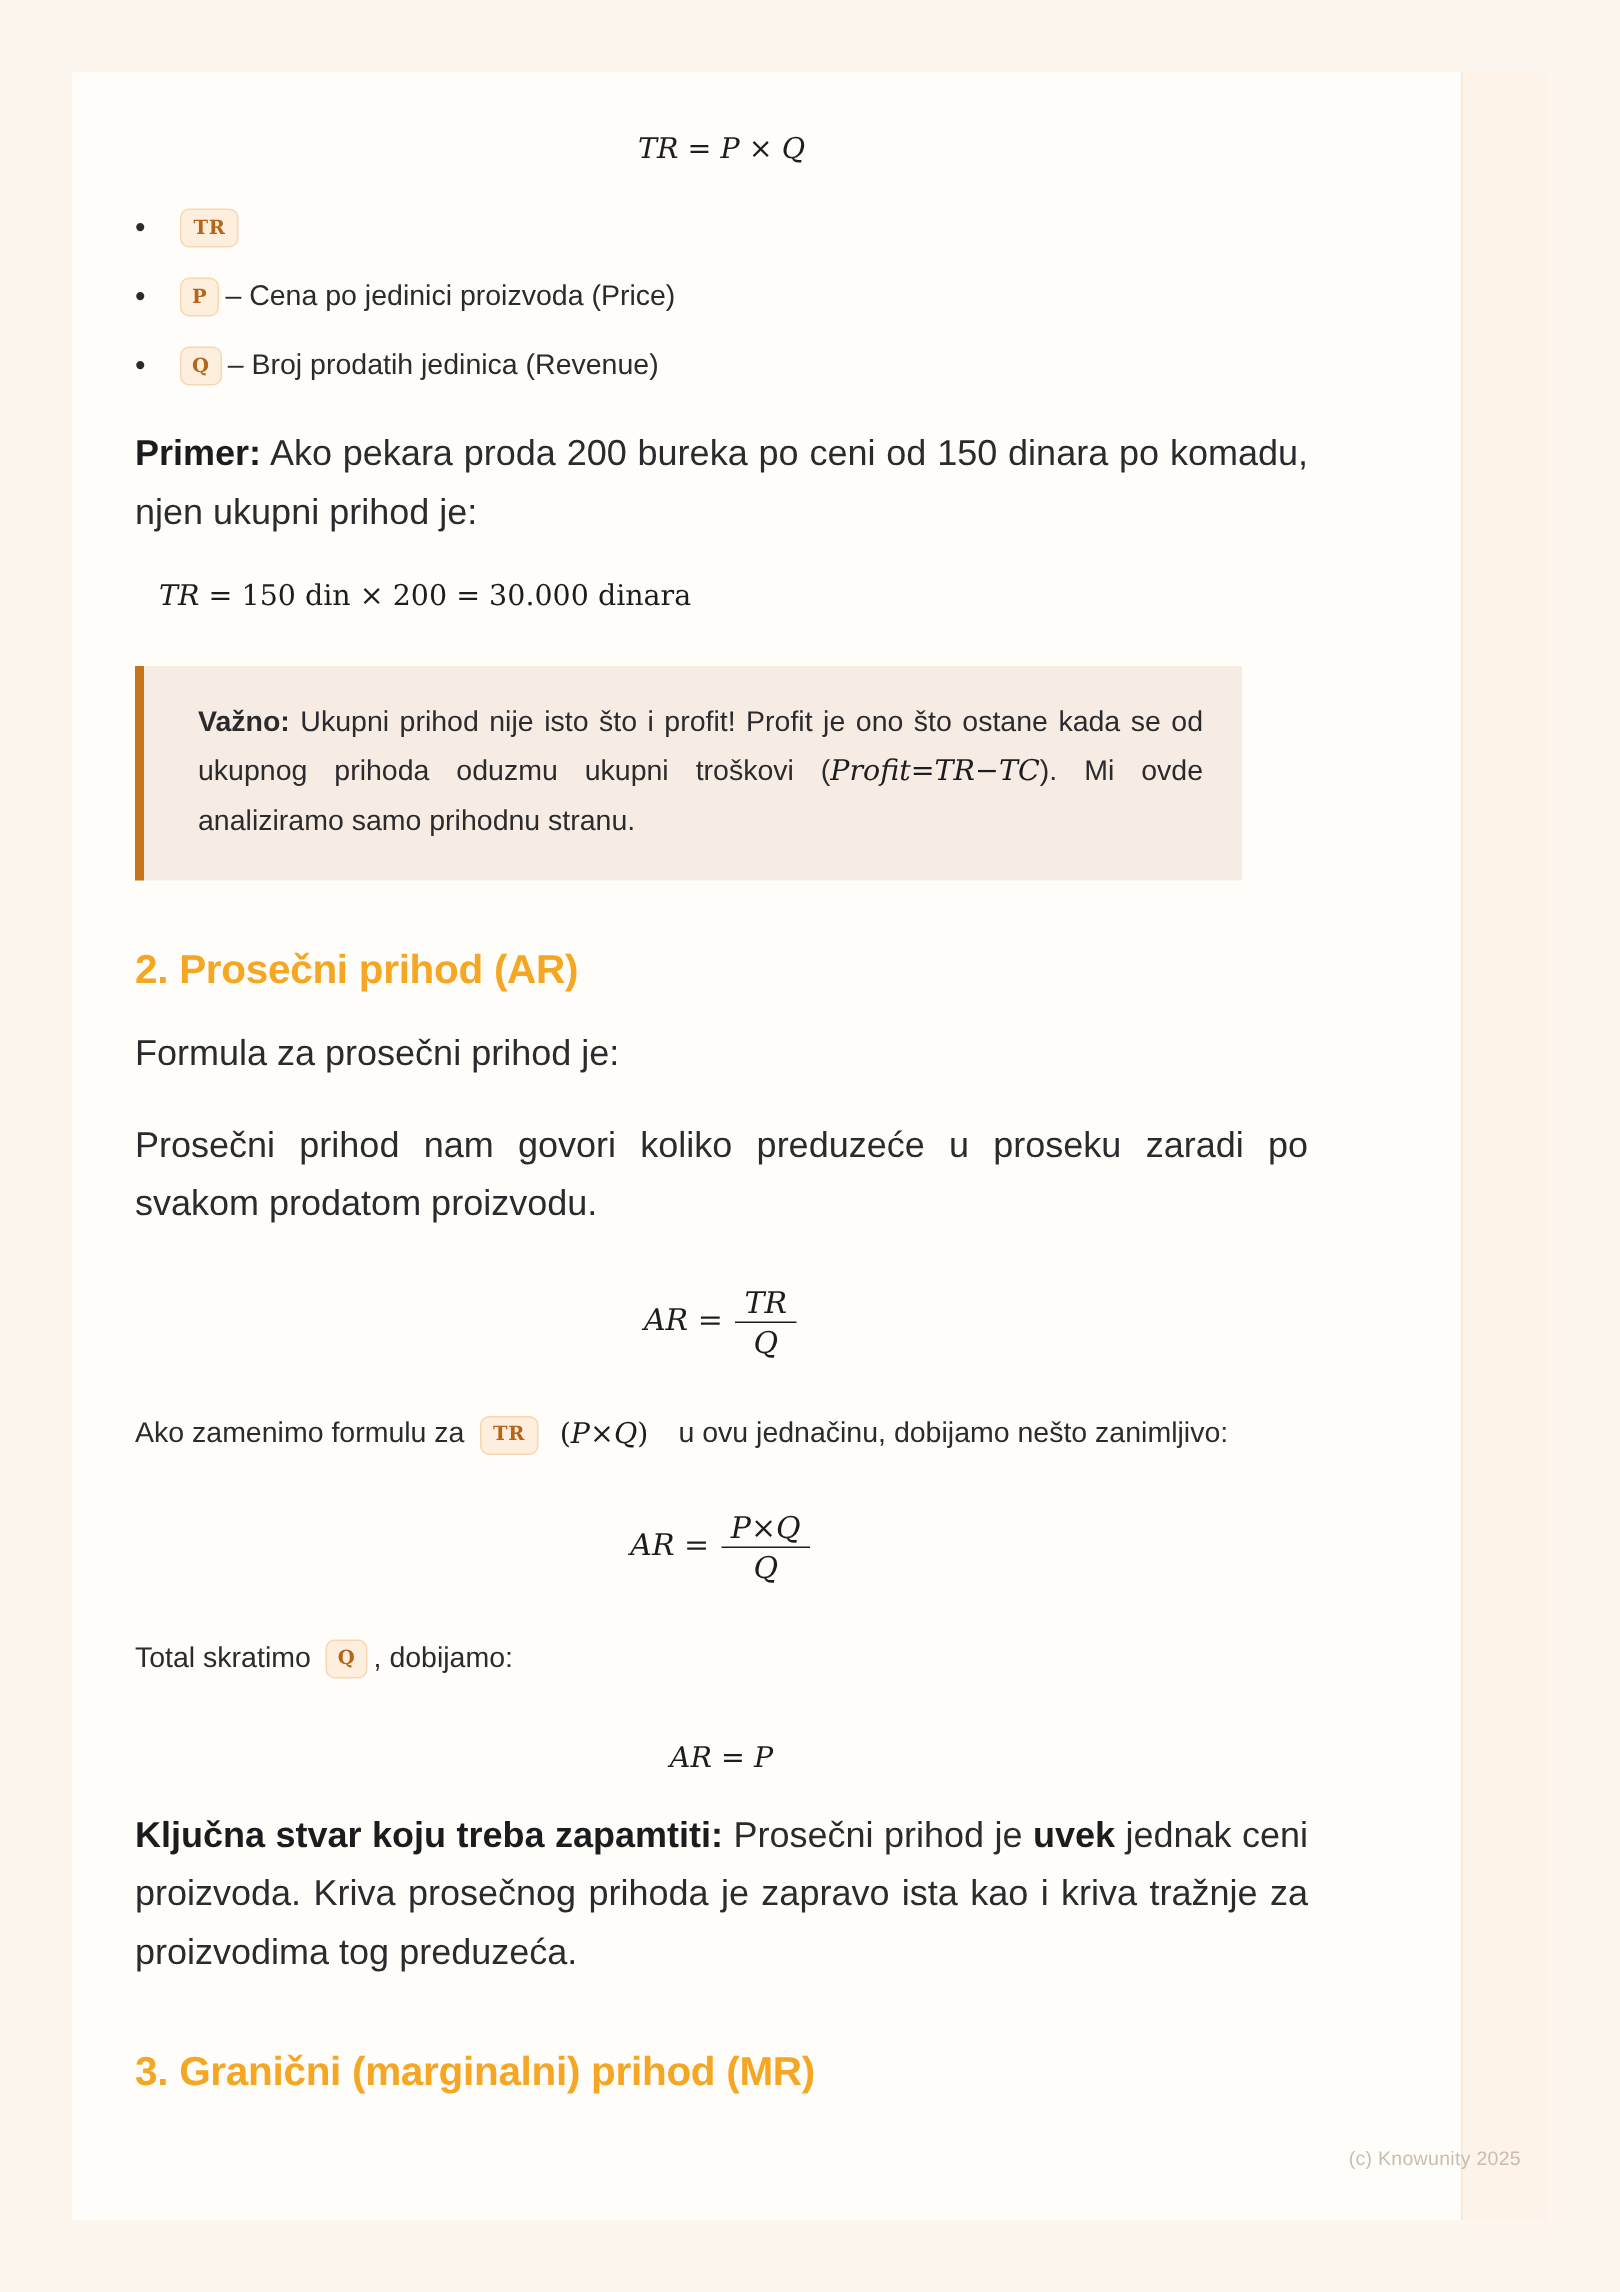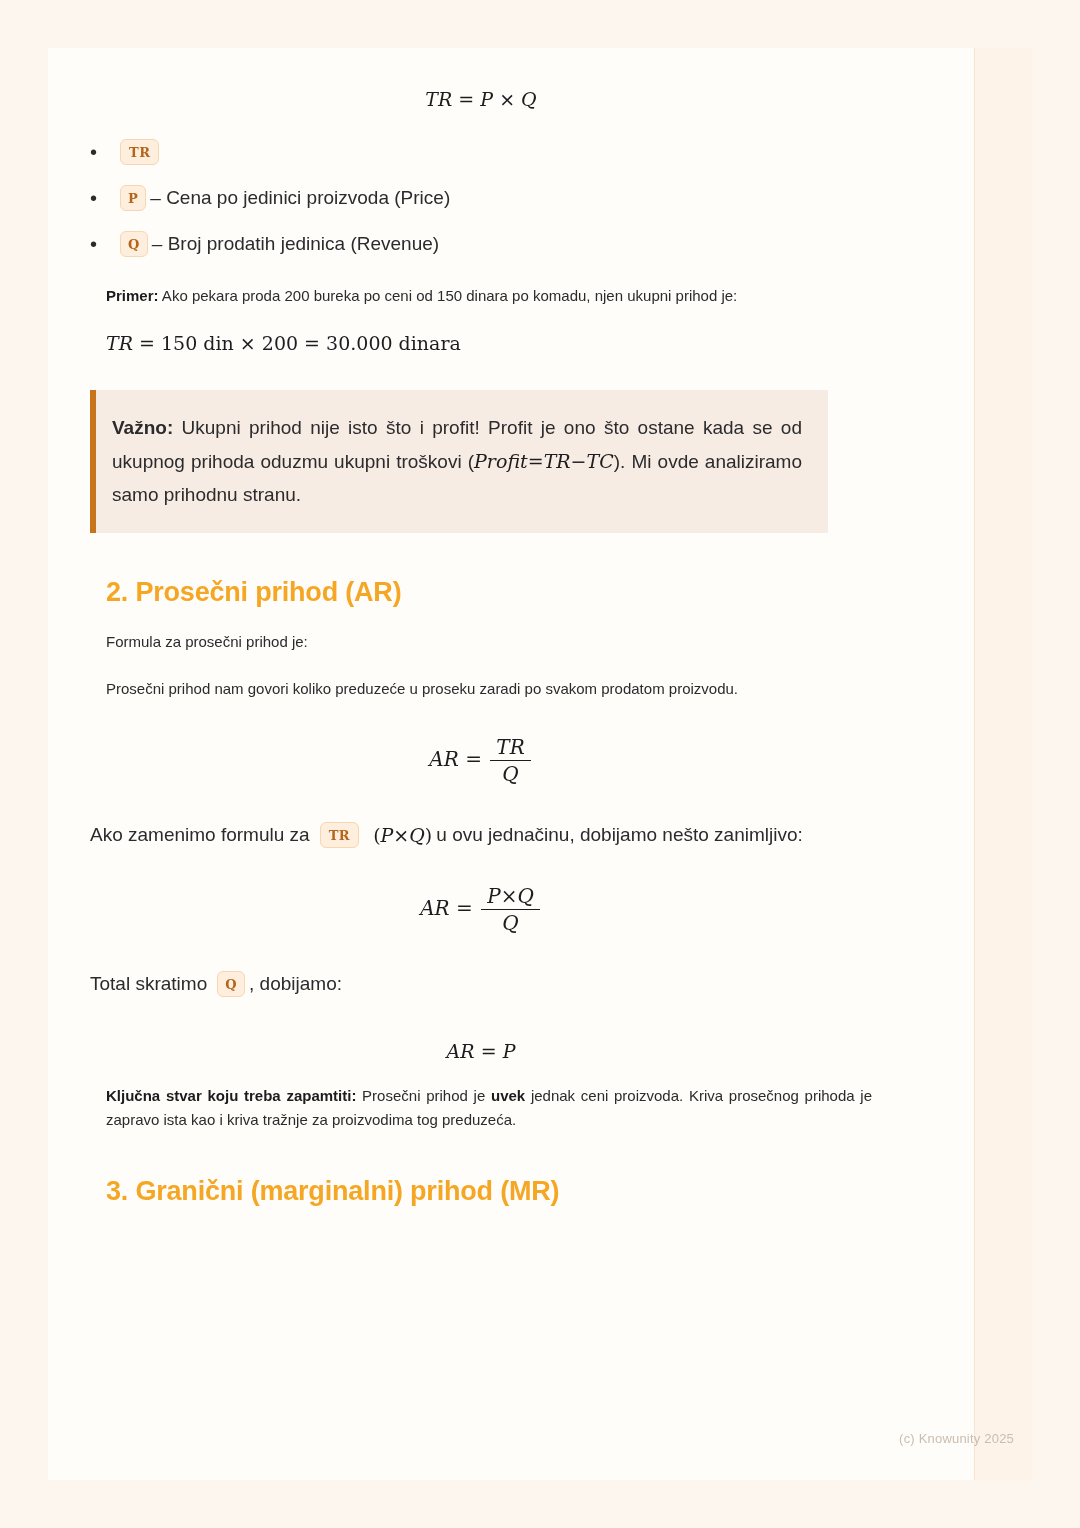--- a/index.html
+++ b/index.html
@@ -87,57 +87,57 @@
     font-size: 13px;
     font-weight: bold;
     color: #b4651a;
     letter-spacing: .5px;
     vertical-align: middle;
     line-height: 1;
   }
   .chip.sm { min-width: 22px; height: 26px; padding: 0 7px; }
 
   p.body {
-    font-size: 15px;
+    font-size: 24px;
     line-height: 1.62;
     color: #2b2b2e;
-    margin: 22px 0 0 16px;
+    margin: 22px 0 0 0;
     text-align: justify;
   }
   p.body.first { margin-top: 26px; }
   p.body b { font-weight: bold; color: #1c1c1e; }
 
   .eq-left {
     font-size: 19px;
     margin: 24px 0 0 16px;
   }
 
   
   .callout {
     margin: 36px 0 0 0;
     background: #f7ece3;
     border-left: 6px solid #c8741d;
-    padding: 22px 26px 22px 16px;
+    padding: 22px 26px 22px 36px;
     width: 738px;
   }
   .callout p {
     margin: 0;
     font-size: 19px;
     line-height: 1.72;
     color: #2b2b2e;
     text-align: justify;
   }
   .callout b { font-weight: bold; }
 
   
   h2.sec {
     color: #f5a623;
     font-size: 27px;
     font-weight: bold;
-    margin: 44px 0 0 16px;
+    margin: 44px 0 0 0;
     letter-spacing: -0.2px;
   }
 
   
   .frac {
     display: inline-block;
     vertical-align: middle;
     text-align: center;
     margin: 0 2px;
   }
@@ -233,21 +233,21 @@
       <span class="frac">
         <span class="n">TR</span>
         <span class="d">Q</span>
       </span>
     </div>
 
     <div class="inline-row">
       <span>Ako zamenimo formulu za</span>
       <span class="chip" style="margin-left:10px">TR</span>
       <span class="math" style="margin-left:10px"><span class="op">(</span><span>P</span><span class="op">×</span><span>Q</span><span class="op">)</span></span>
-      <span style="margin-left:4px">u ovu jednačinu, dobijamo nešto zanimljivo:</span>
+      <span style="margin-left:20px">u ovu jednačinu, dobijamo nešto zanimljivo:</span>
     </div>
 
     <div class="eq-frac math">
       <span>AR</span>
       <span class="op">=</span>
       <span class="frac">
         <span class="n"><span>P</span><span class="op">×</span><span>Q</span></span>
         <span class="d">Q</span>
       </span>
     </div>

